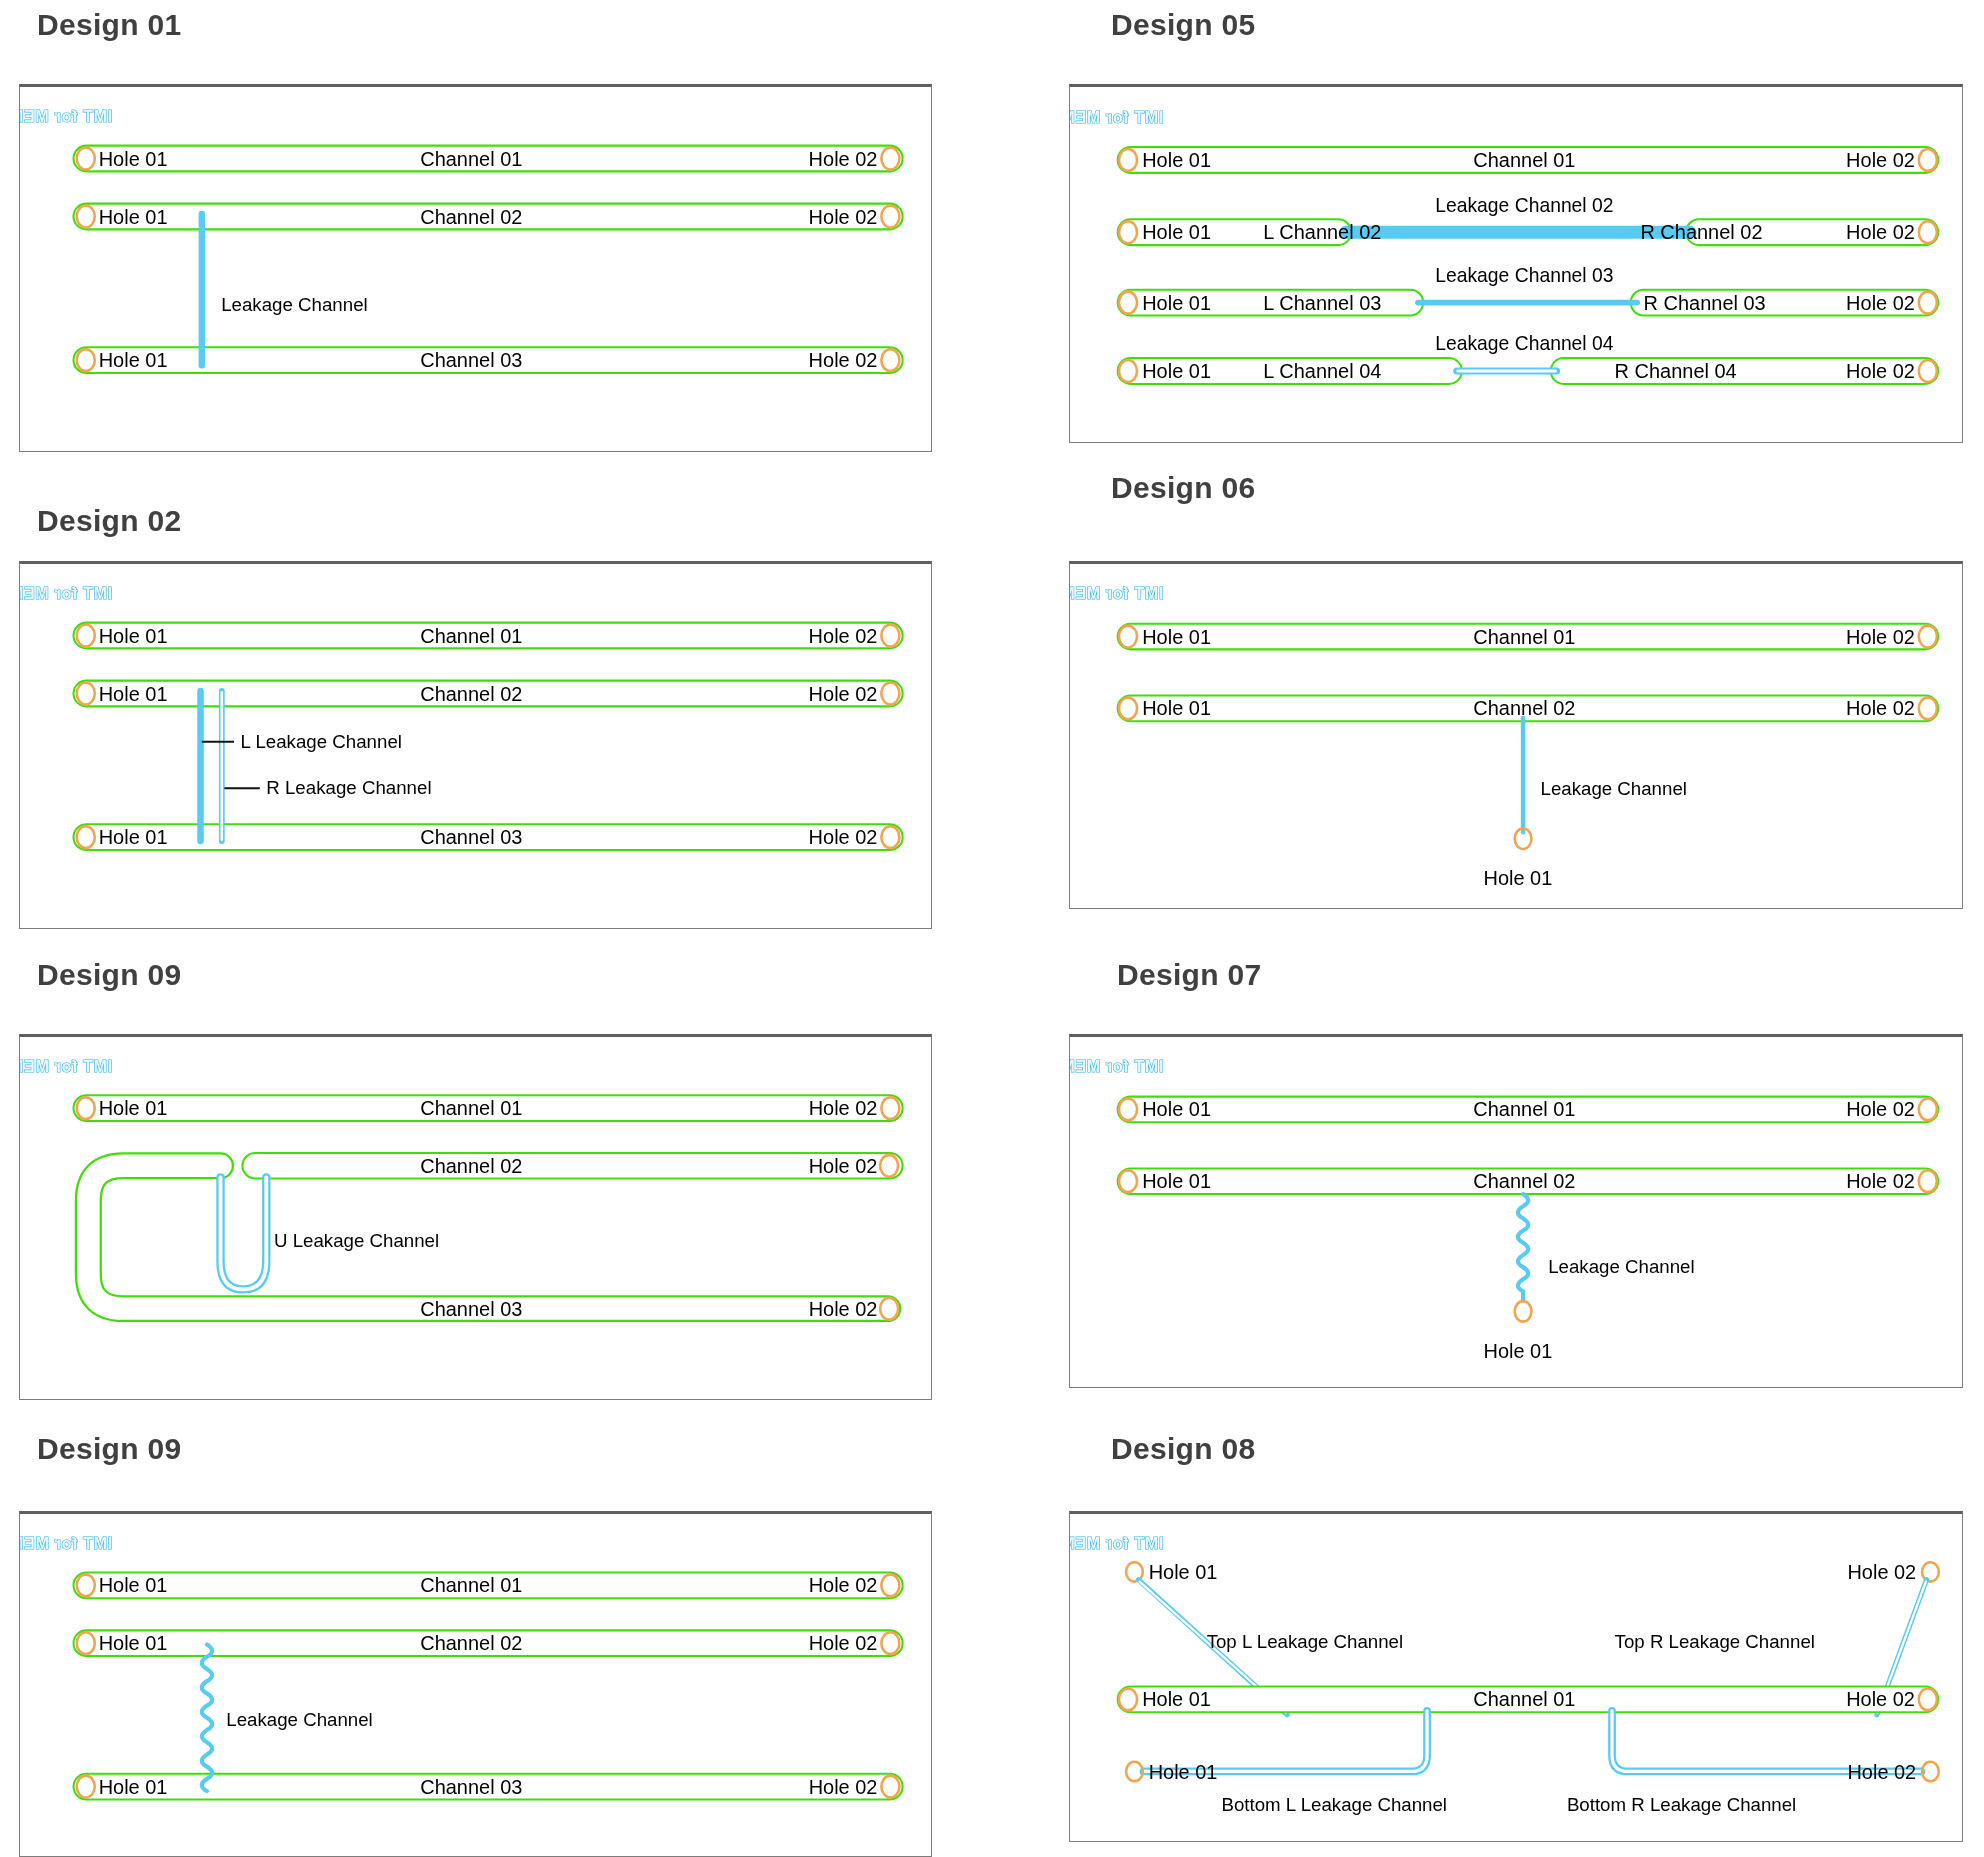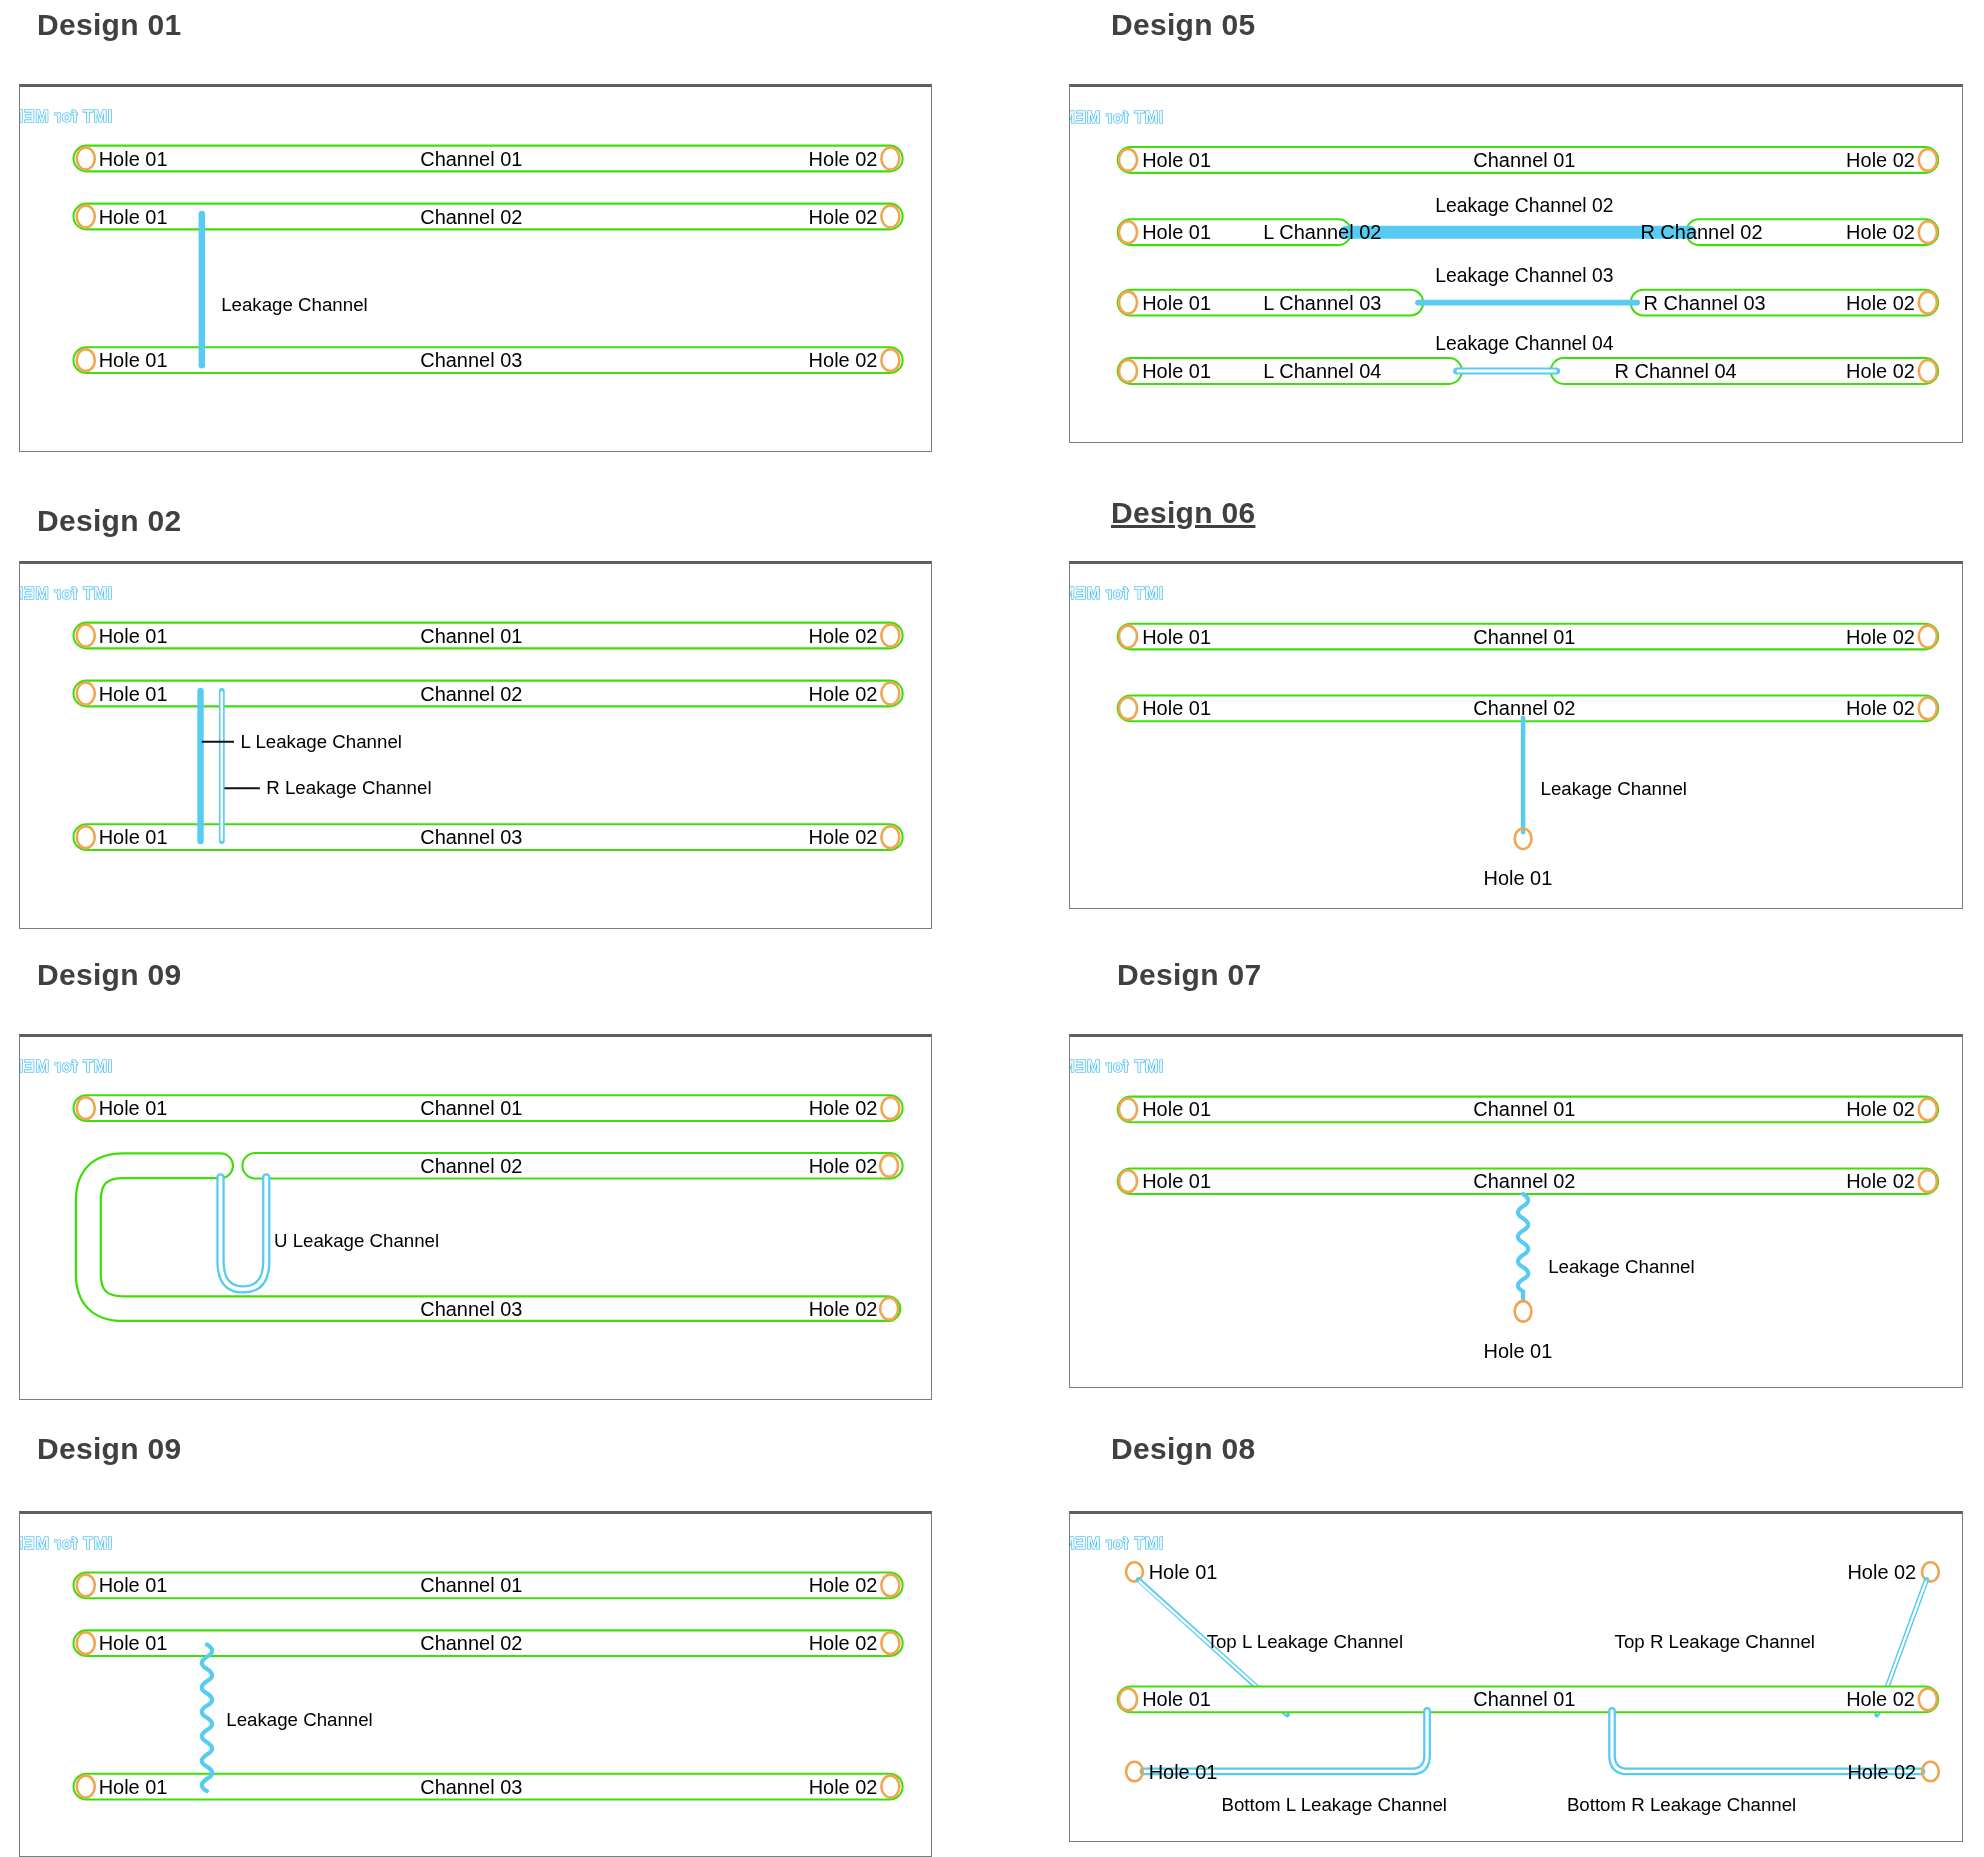--- a/index.html
+++ b/index.html
@@ -21,21 +21,21 @@
   .tick{stroke:#111111;stroke-width:3;}
 </style>
 </head>
 <body>
 
 <div class="title" style="left:37px;top:7.8px;">Design 01</div>
 <div class="title" style="left:37px;top:504px;">Design 02</div>
 <div class="title" style="left:37px;top:958px;">Design 09</div>
 <div class="title" style="left:37px;top:1432px;">Design 09</div>
 <div class="title" style="left:1111px;top:7.8px;">Design 05</div>
-<div class="title" style="left:1111px;top:496px;text-decoration:underline;">Design 06</div>
+<div class="title" style="left:1111px;top:471px;">Design 06</div>
 <div class="title" style="left:1111px;top:958px;margin-left:6px;">Design 07</div>
 <div class="title" style="left:1111px;top:1432px;text-align:right;">Design 08</div>
 
 <div class="panel" style="left:19.4px;top:84px;width:913px;height:368px;">
 <svg viewBox="0 0 1413 565" preserveAspectRatio="none">
   <g transform="translate(143,55) scale(-1,1)">
         <text class="logo" x="0" y="0">IMT for MEMS</text>
       </g>
   <g>
     <rect class="ch" x="83" y="91" width="1286" height="40" rx="20"></rect>

